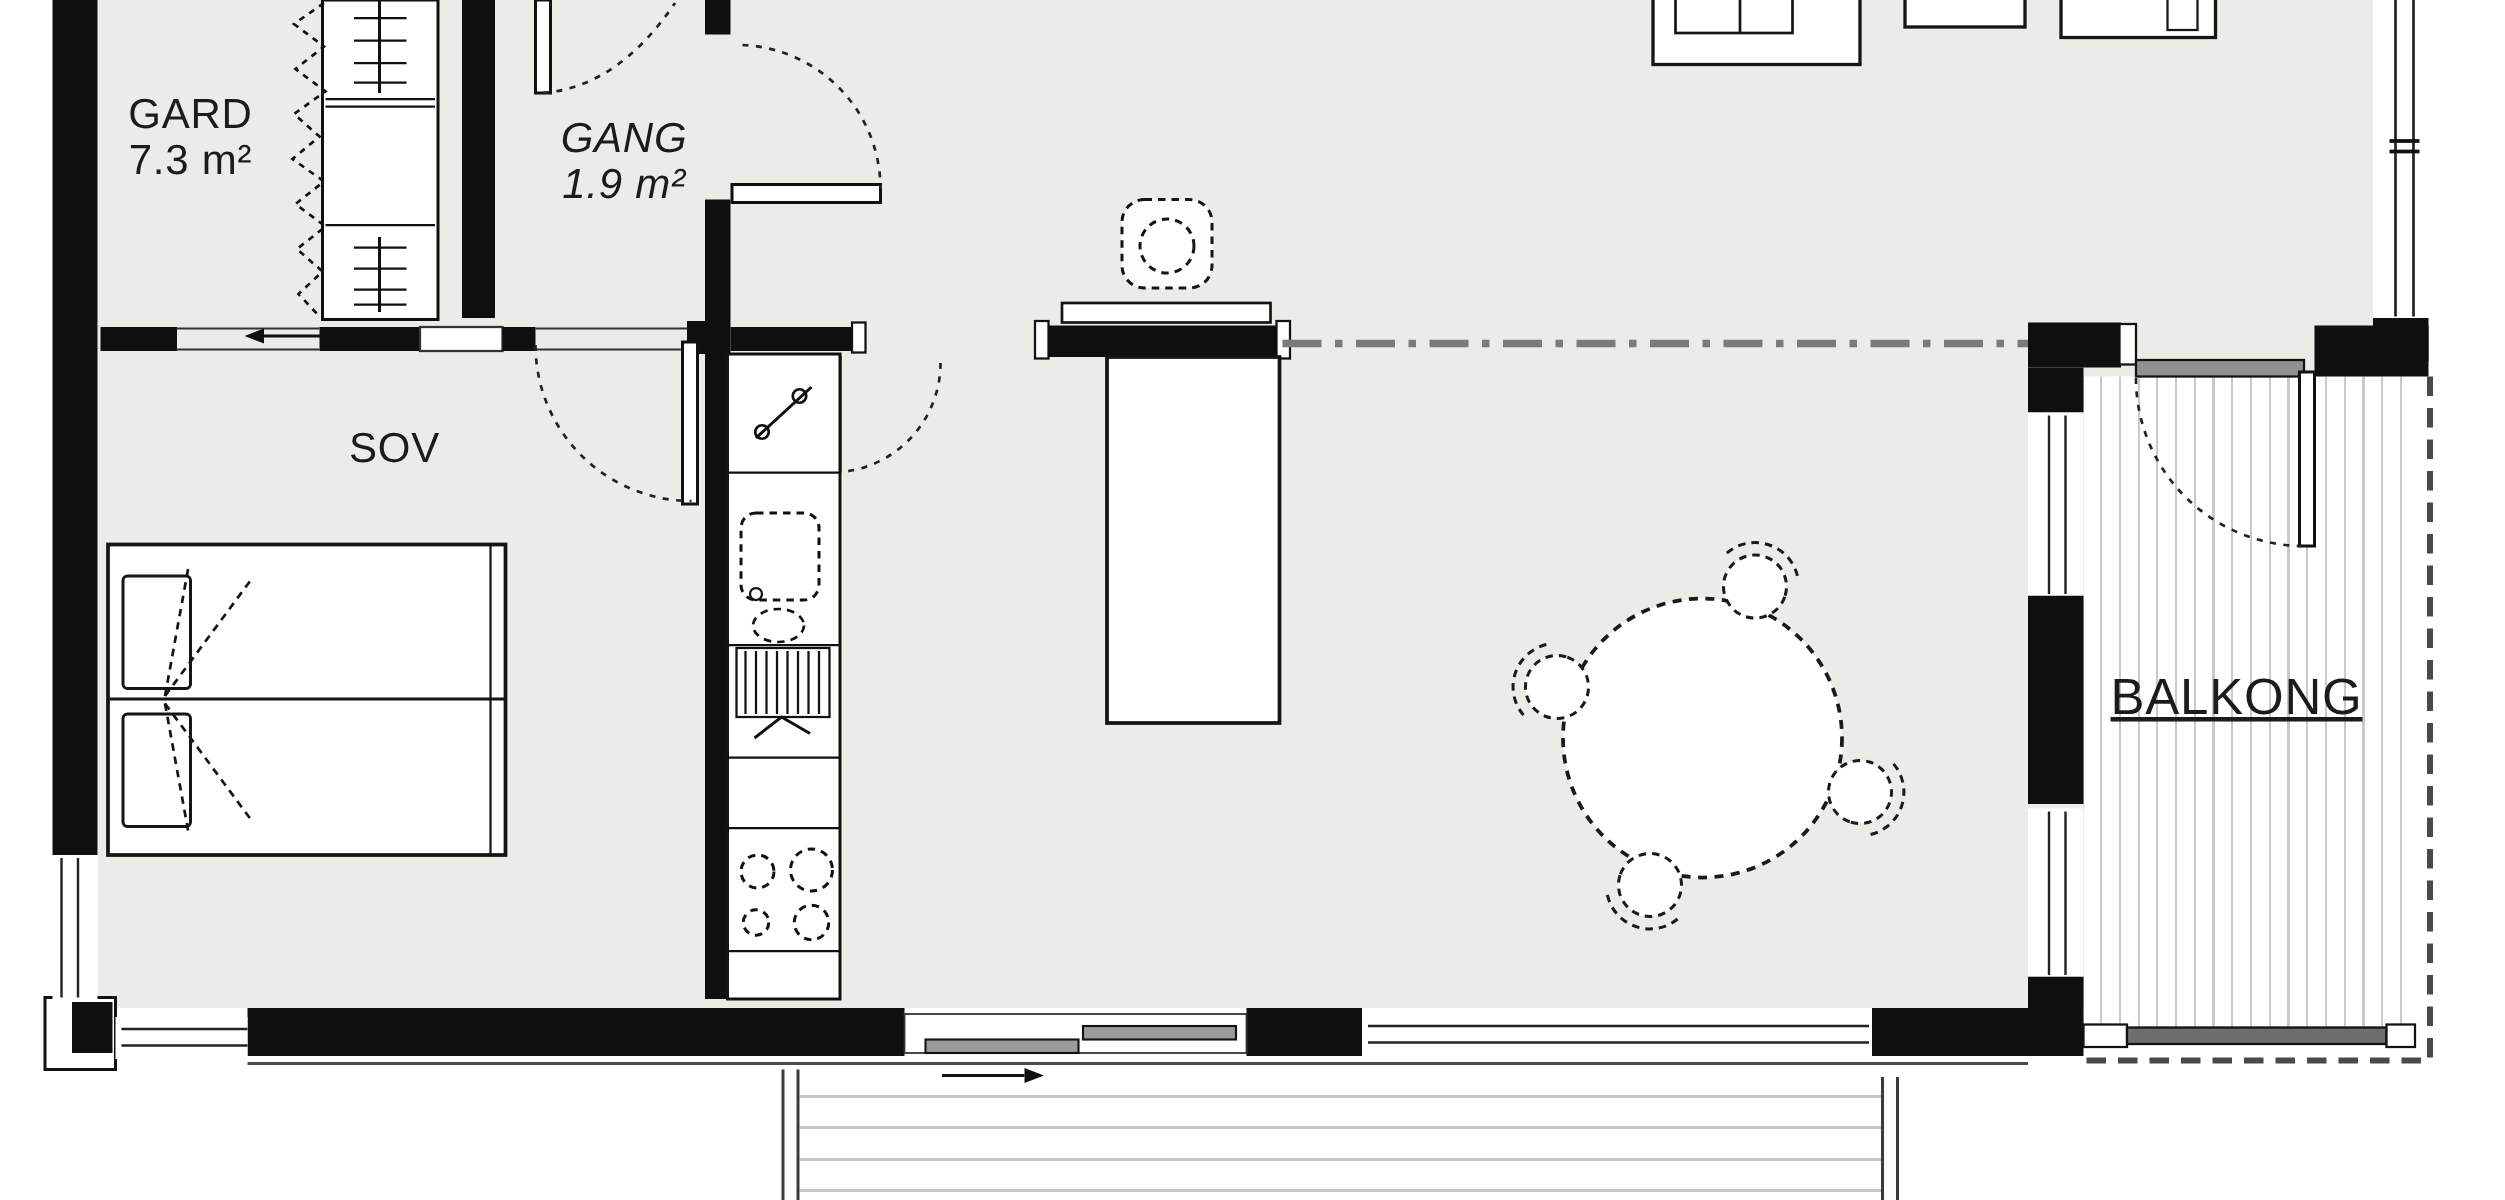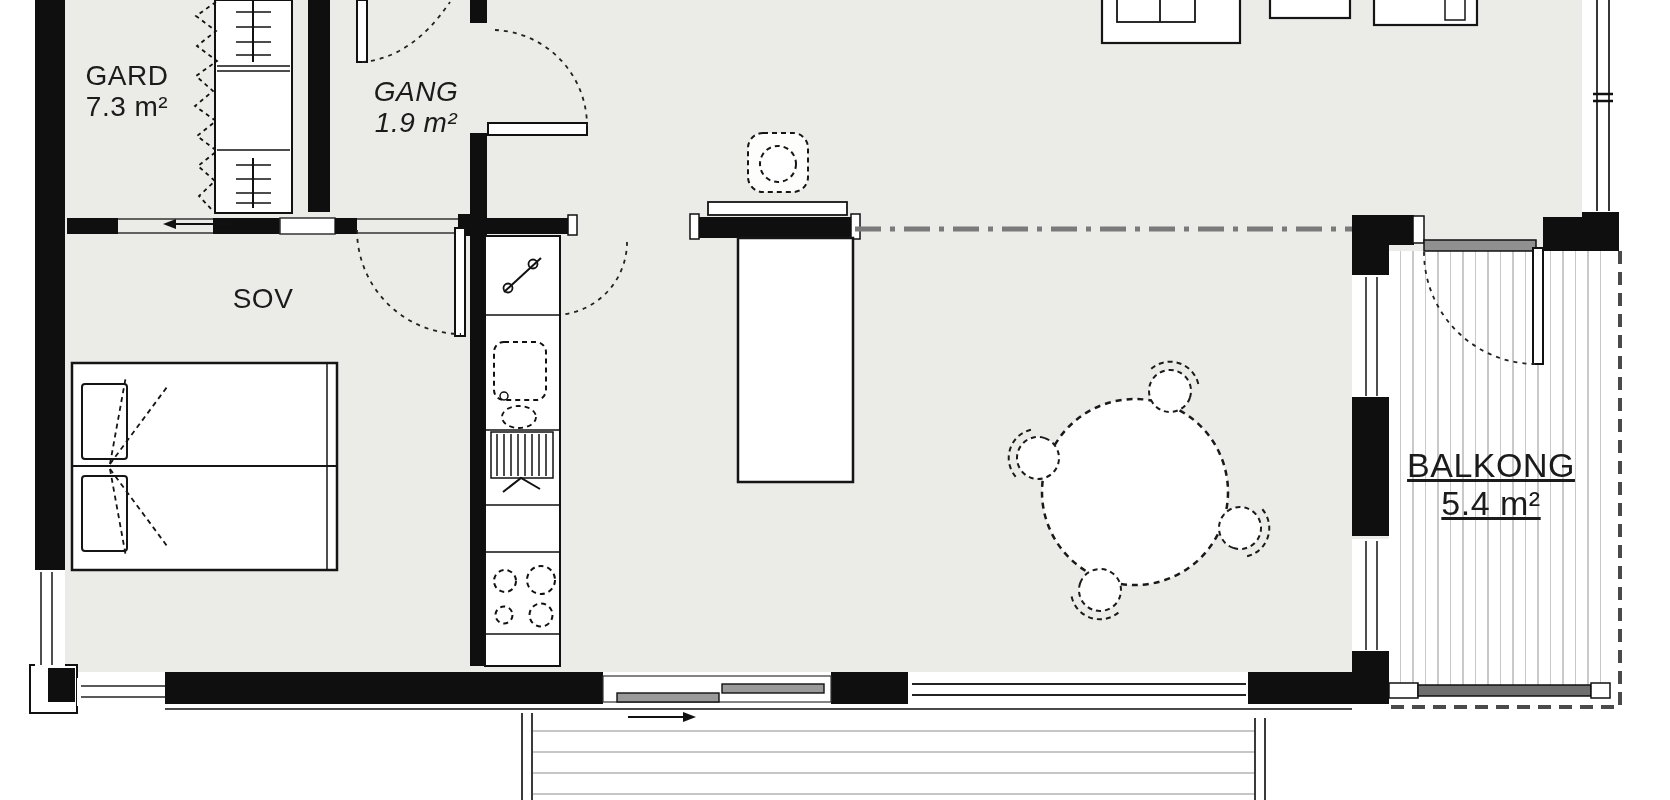--- a/index.html
+++ b/index.html
@@ -304,16 +304,15 @@
   <div class="room-label" style="left:263px;top:264px;margin-top:19px;">
     <span class="rname">SOV</span>
   </div>
 
   <div class="room-label" style="left:920px;top:-28px;">
     <span class="rarea">58.0 m²</span>
   </div>
 
   <div class="room-label small" style="left:1491px;top:446px;">
     <span class="rname">BALKONG</span>
-    <span class="rarea">5.4 m²</span>
   </div>
 
 </div>
 
 </body></html>

